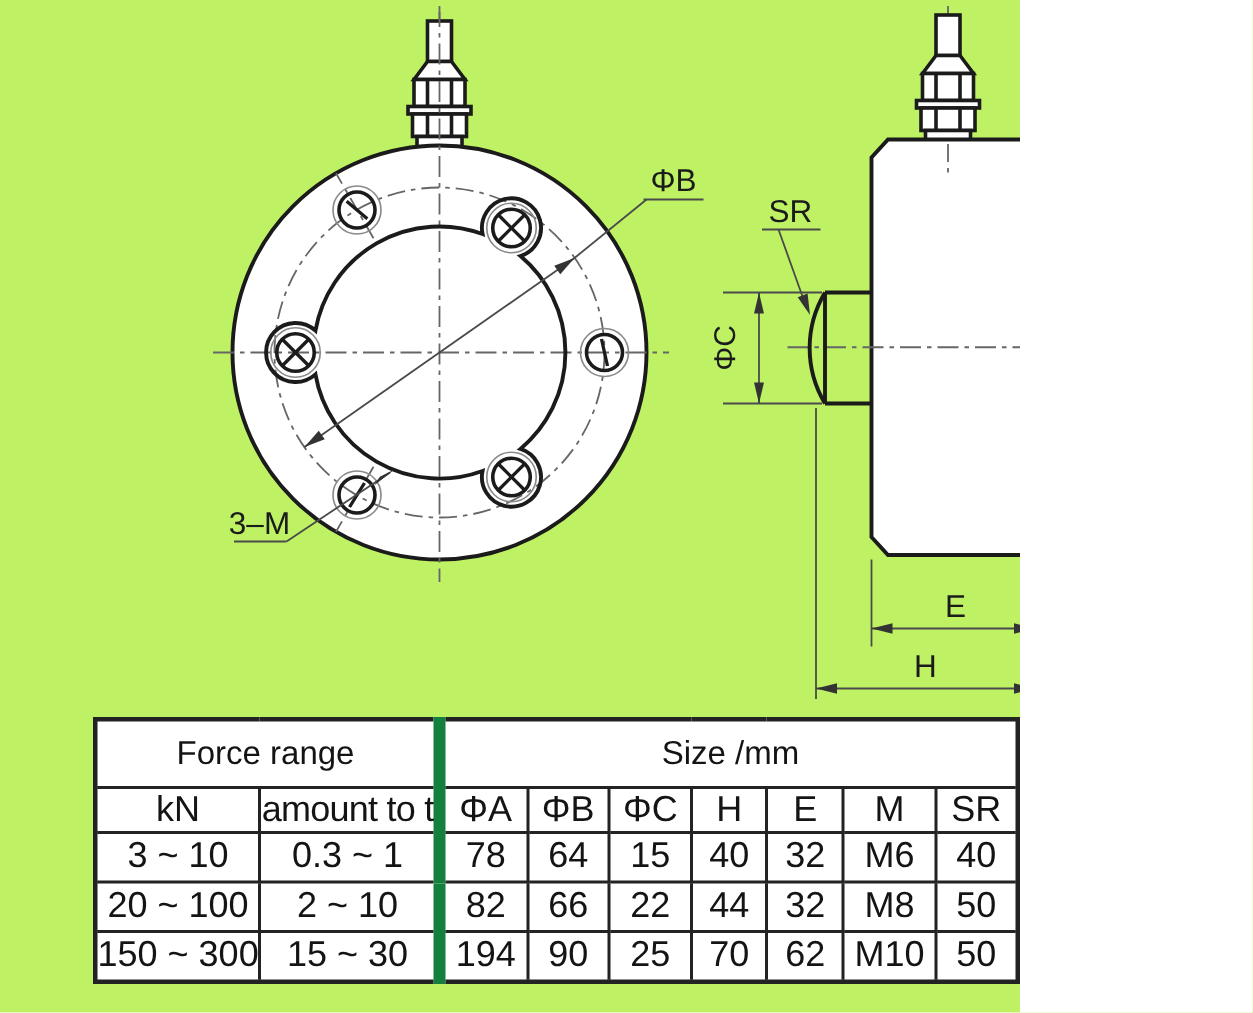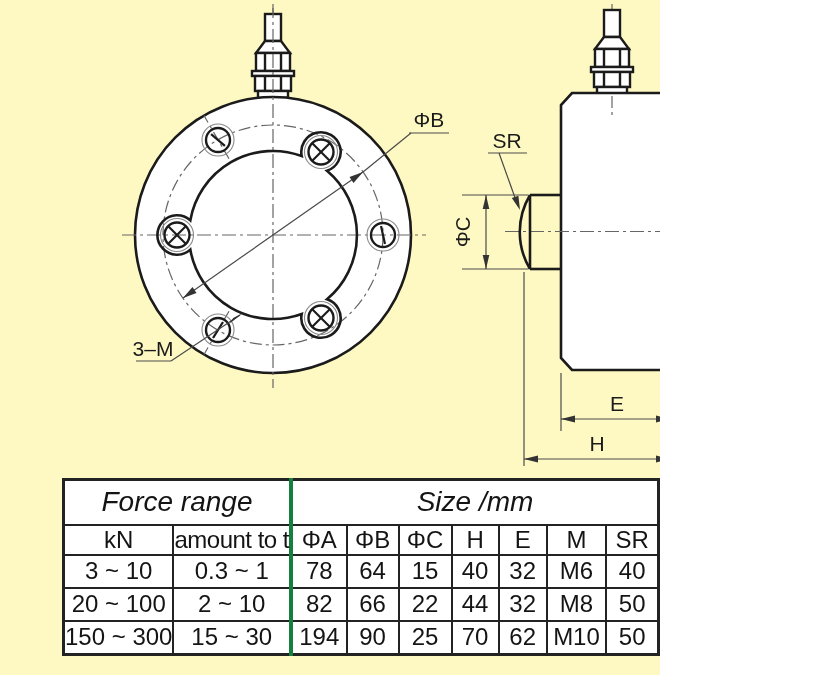--- a/index.html
+++ b/index.html
@@ -1,24 +1,24 @@
 <!DOCTYPE html>
 <html><head>
 <meta charset="utf-8">
 <style>
   html,body{margin:0;padding:0;background:#fff;}
-  .stage{position:relative;width:660px;height:675px;background:#fef9c3;overflow:hidden;
-         font-family:"Liberation Sans",sans-serif;}
+  .stage{position:relative;width:660px;height:675px;background:#bef264;overflow:hidden;
+         font-family:"Liberation Sans",sans-serif;padding-left:20px;}
   svg text{font-family:"Liberation Sans",sans-serif;fill:#1b1b1b;}
   .dimtable{position:absolute;left:62px;top:478px;border-collapse:collapse;
             table-layout:fixed;background:#fff;border:3px solid #232323;}
   .dimtable td{border:2px solid #232323;text-align:center;vertical-align:middle;
                padding:0;font-size:24px;color:#141414;white-space:nowrap;}
-  .dimtable td.sec{border-left:4px solid #15803d;}
-  .dimtable tr.rgroup td{font-size:28px;font-style:italic;}
+  .dimtable td.sec{border-left:8px solid #15803d;}
+  .dimtable tr.rgroup td{font-size:22px;}
   .dimtable tr.rcols td{font-size:24px;}
   .dimtable td.small{font-size:15px;letter-spacing:-0.5px;}
 </style>
 </head>
 <body>
 
 <div class="stage">
 
 <svg width="835" height="474" viewBox="0 0 835 474">
   <defs>

